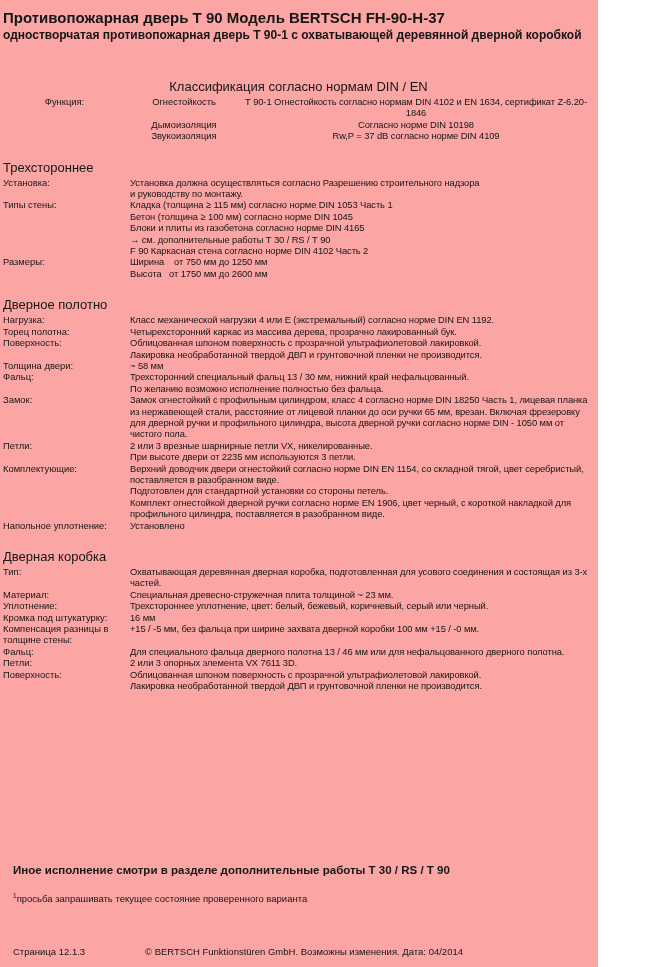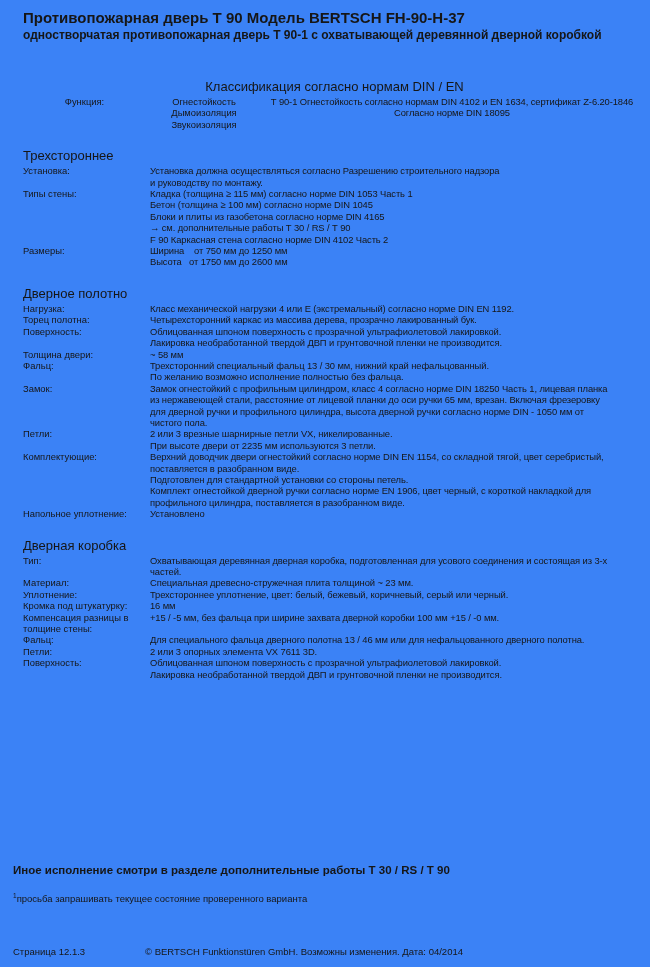--- a/index.html
+++ b/index.html
@@ -5,25 +5,25 @@
   html, body { margin: 0; padding: 0; }
   body {
     width: 650px; height: 967px;
     background: #ffffff;
     color: #161616;
     font-family: "Liberation Sans", sans-serif;
     -webkit-font-smoothing: antialiased;
   }
   .page {
     position: relative;
-    width: 650px; height: 967px;
+    width: 598px; height: 967px;
     box-sizing: border-box;
-    padding: 9px 4px 0 23px;
+    padding: 9px 4px 0 3px;
     overflow: hidden;
-    background: #3b82f6;
+    background: #fca5a5;
   }
   .doc-title {
     font-size: 15px; line-height: 17px;
     font-weight: 700; margin: 0; letter-spacing: 0;
   }
   .doc-subtitle {
     font-size: 12px; line-height: 13px;
     font-weight: 700; margin-top: 3px;
   }
   .spec-section { margin-top: 18px; }
@@ -63,25 +63,26 @@
       <section class="spec-section">
         <h2 class="section-heading">Классификация согласно нормам DIN / EN</h2>
         <div class="spec-row">
           <div class="row-label">Функция:</div>
           <div class="row-sublabel">Огнестойкость</div>
           <div class="row-value">Т 90-1 Огнестойкость согласно нормам DIN 4102 и EN 1634, сертификат Z-6.20-1846</div>
         </div>
         <div class="spec-row">
           <div class="row-label"></div>
           <div class="row-sublabel">Дымоизоляция</div>
-          <div class="row-value">Согласно норме DIN 18095</div>
+          <div class="row-value">Согласно норме DIN 10198</div>
         </div>
         <div class="spec-row">
           <div class="row-label"></div>
           <div class="row-sublabel">Звукоизоляция</div>
+          <div class="row-value">Rw,P = 37 dB согласно норме DIN 4109</div>
         </div>
       </section>
       <section class="spec-section">
         <h2 class="section-heading">Трехстороннее</h2>
         <div class="spec-row">
           <div class="row-label">Установка:</div>
           <div class="row-value">Установка должна осуществляться согласно Разрешению строительного надзора
 и руководству по монтажу.</div>
         </div>
         <div class="spec-row">

